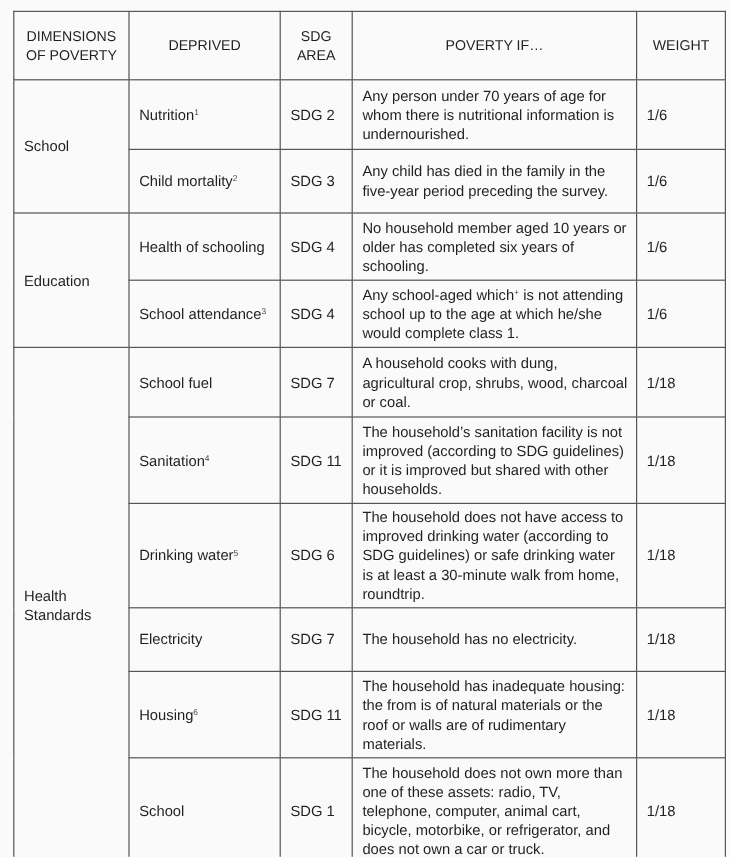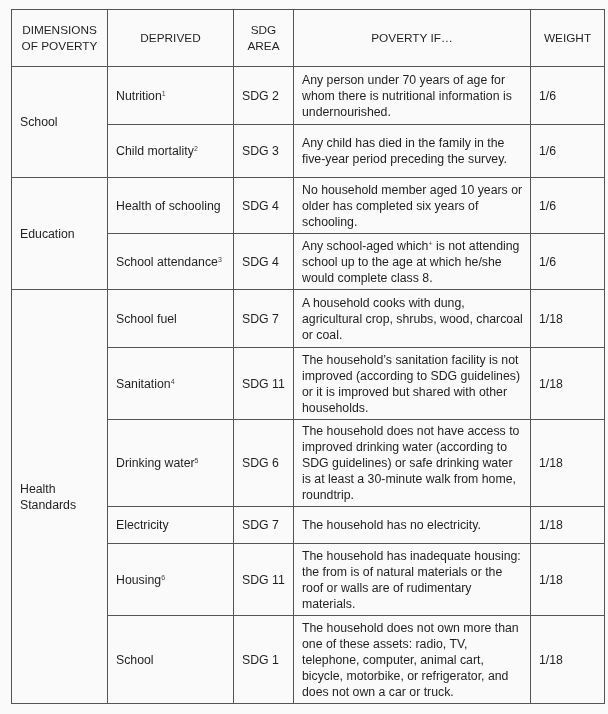--- a/index.html
+++ b/index.html
@@ -55,21 +55,21 @@
     <tr class="groupsep" style="height:56px">
       <td rowspan="2" class="dimcell">Education</td>
       <td><span>Health of schooling</span></td>
       <td class="c">SDG 4</td>
       <td class="desc">No household member aged 10 years or older has completed six years of schooling.</td>
       <td class="c">1/6</td>
     </tr>
     <tr style="height:56px">
       <td><span>School attendance</span><sup>3</sup></td>
       <td class="c">SDG 4</td>
-      <td class="desc"><span>Any school-aged which</span><sup>+</sup><span> is not attending school up to the age at which he/she would complete class 8.</span></td>
+      <td class="desc"><span>Any school-aged which</span><sup>+</sup><span> is not attending school up to the age at which he/she would complete class 1.</span></td>
       <td class="c">1/6</td>
     </tr>
 
     <tr class="groupsep" style="height:58px">
       <td rowspan="6" class="dimcell">Health Standards</td>
       <td><span>School fuel</span></td>
       <td class="c">SDG 7</td>
       <td class="desc">A household cooks with dung, agricultural crop, shrubs, wood, charcoal or coal.</td>
       <td class="c">1/18</td>
     </tr>
@@ -78,21 +78,21 @@
       <td class="c">SDG 11</td>
       <td class="desc">The household’s sanitation facility is not improved (according to SDG guidelines) or it is improved but shared with other households.</td>
       <td class="c">1/18</td>
     </tr>
     <tr style="height:87px">
       <td><span>Drinking water</span><sup>5</sup></td>
       <td class="c">SDG 6</td>
       <td class="desc">The household does not have access to improved drinking water (according to SDG guidelines) or safe drinking water is at least a 30-minute walk from home, roundtrip.</td>
       <td class="c">1/18</td>
     </tr>
-    <tr style="height:37px">
+    <tr style="height:53px">
       <td><span>Electricity</span></td>
       <td class="c">SDG 7</td>
       <td class="desc">The household has no electricity.</td>
       <td class="c">1/18</td>
     </tr>
     <tr style="height:72px">
       <td><span>Housing</span><sup>6</sup></td>
       <td class="c">SDG 11</td>
       <td class="desc">The household has inadequate housing: the from is of natural materials or the roof or walls are of rudimentary materials.</td>
       <td class="c">1/18</td>

